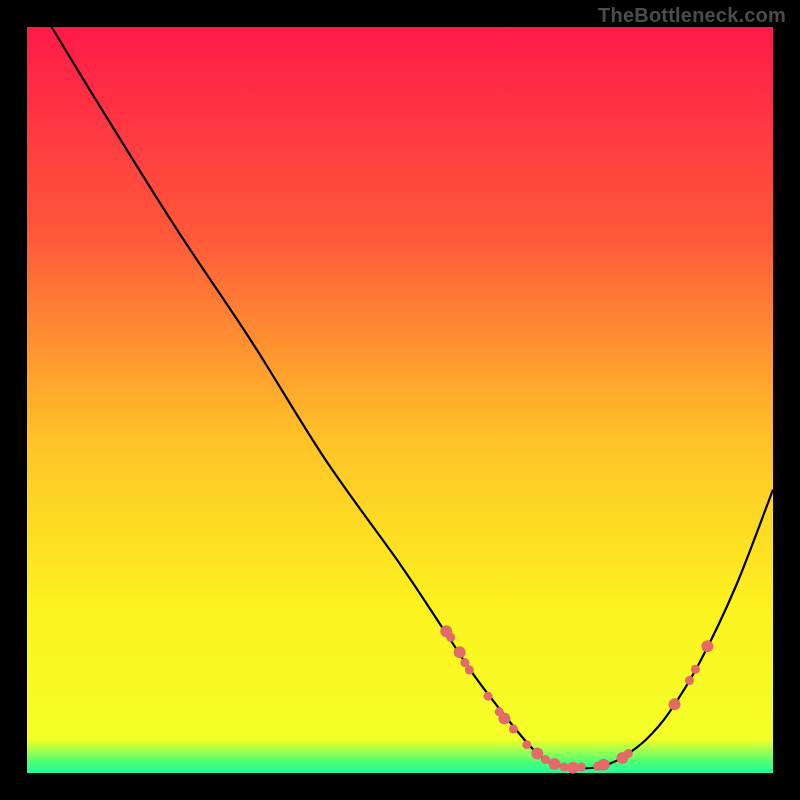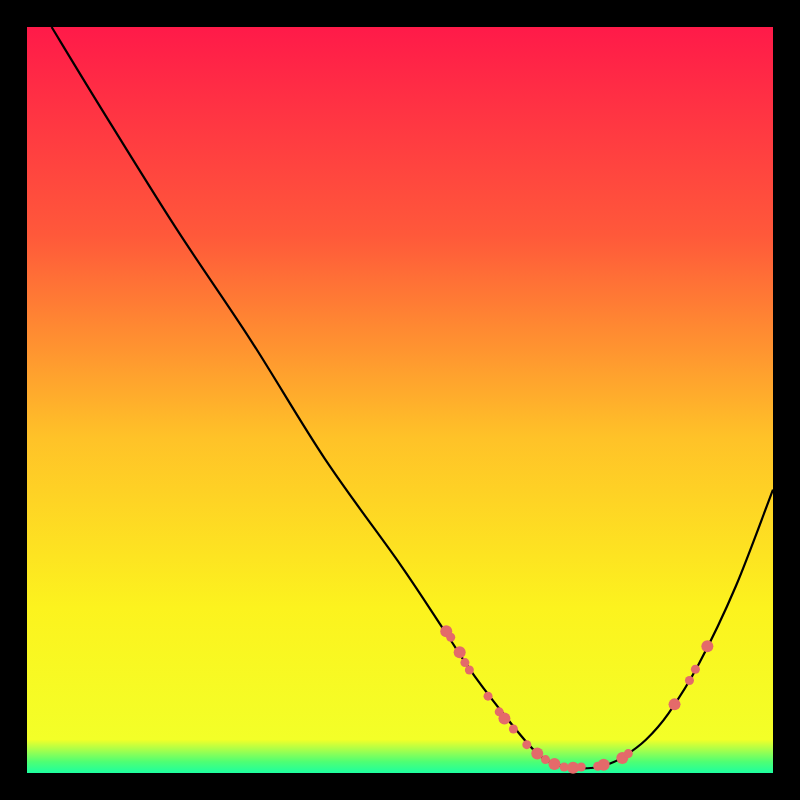--- a/index.html
+++ b/index.html
@@ -70,13 +70,14 @@
         <circle cx="597.69" cy="766.286" r="4.5" fill="#e46a6a"></circle>
         <circle cx="603.658" cy="764.794" r="6" fill="#e46a6a"></circle>
         <circle cx="622.308" cy="758.08" r="6" fill="#e46a6a"></circle>
         <circle cx="628.276" cy="753.604" r="4.5" fill="#e46a6a"></circle>
         <circle cx="674.528" cy="704.3679999999999" r="6" fill="#e46a6a"></circle>
         <circle cx="689.448" cy="680.496" r="4.5" fill="#e46a6a"></circle>
         <circle cx="695.4159999999999" cy="669.306" r="4.5" fill="#e46a6a"></circle>
         <circle cx="707.352" cy="646.18" r="6" fill="#e46a6a"></circle>
       </g>
   </svg>
+  <div class="watermark">TheBottleneck.com</div>
 </div>
 
 </body></html>

